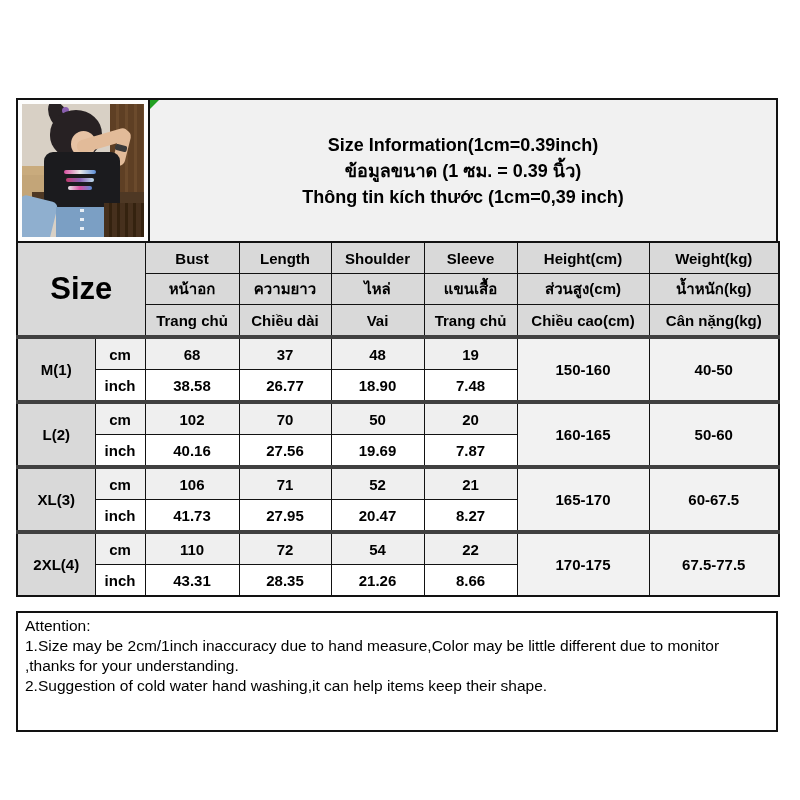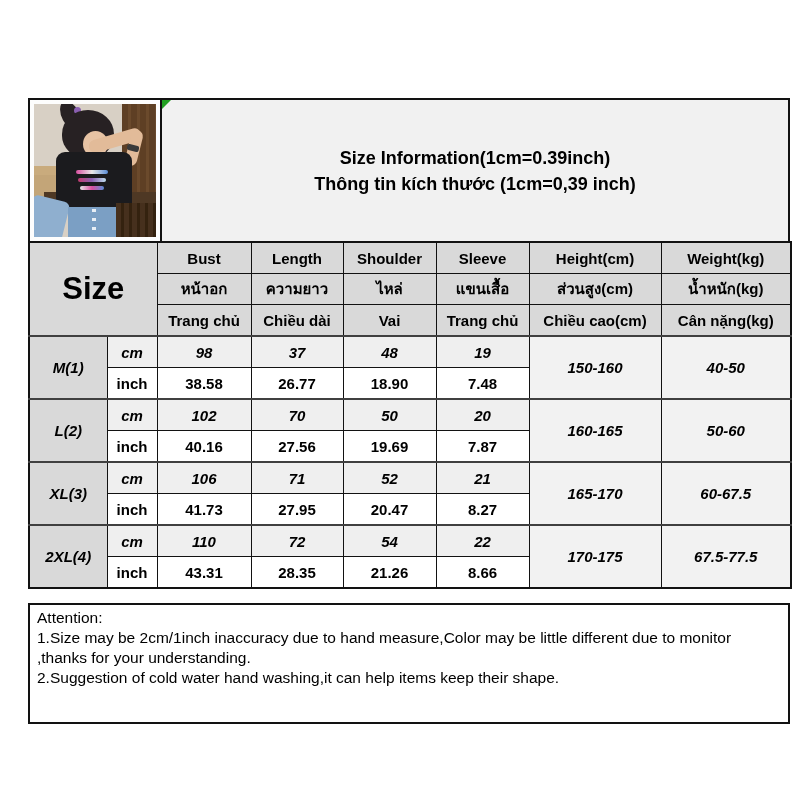--- a/index.html
+++ b/index.html
@@ -5,21 +5,21 @@
   html, body { margin: 0; padding: 0; }
   body {
     width: 800px; height: 800px;
     background: #ffffff;
     position: relative;
     font-family: "Liberation Sans", sans-serif;
     color: #000;
   }
   .content {
     position: absolute;
-    left: 28px; top: 98px;
+    left: 16px; top: 98px;
     width: 762px;
   }
 
   
   .top-section {
     box-sizing: border-box;
     height: 145px;
     border: 2px solid #121212;
     display: flex;
     background: #f1f1f1;
@@ -96,21 +96,21 @@
     vertical-align: middle;
     font-size: 15px;
     font-weight: bold;
     height: 30px;
     padding: 0;
     overflow: hidden;
     background: #ffffff;
   }
   .size-table tr.hdr td { background: #d9d9d9; }
   .size-table td.size-head { background: #dcdcdc; font-size: 31px; }
-  .size-table tr.group-start td { border-top: 2px solid #404040; font-style: italic; }
+  .size-table tr.group-start td { border-top: 4px solid #404040; }
   .size-table td.size-cell { background: #d9d9d9; margin-left: 21px; }
   .size-table tr.cm-row td { background: #efefef; }
   .size-table tr.cm-row td.size-cell { background: #d9d9d9; }
   .size-table tr.inch-row td { background: #ffffff; }
   .size-table td.range-cell { background: #f2f2f2 !important; }
 
   
   .attention-box {
     box-sizing: border-box;
     margin-top: 14px;
@@ -146,20 +146,21 @@
         <div class="ph print-2"></div>
         <div class="ph print-3"></div>
         <div class="ph denim-left"></div>
         <div class="ph denim-skirt"></div>
         <div class="ph chair-right"></div>
       </div>
     </div>
     <div class="title-cell">
       <div class="corner-marker"></div>
       <div class="title-line">Size Information(1cm=0.39inch)</div>
+      <div class="title-line">ข้อมูลขนาด (1 ซม. = 0.39 นิ้ว)</div>
       <div class="title-line">Thông tin kích thước (1cm=0,39 inch)</div>
     </div>
   </div>
 
   <table class="size-table">
     <colgroup>
       <col style="width:78px">
         <col style="width:50px">
         <col style="width:94px">
         <col style="width:92px">
@@ -191,21 +192,21 @@
         <td>Chiều dài</td>
         <td>Vai</td>
         <td>Trang chủ</td>
         <td>Chiều cao(cm)</td>
         <td>Cân nặng(kg)</td>
       </tr>
 
       <tr class="cm-row group-start">
         <td class="size-cell" rowspan="2">M(1)</td>
         <td>cm</td>
-        <td>98</td>
+        <td>68</td>
         <td>37</td>
         <td>48</td>
         <td>19</td>
         <td class="range-cell" rowspan="2">150-160</td>
         <td class="range-cell" rowspan="2">40-50</td>
       </tr>
       <tr class="inch-row">
         <td>inch</td>
         <td>38.58</td>
         <td>26.77</td>

